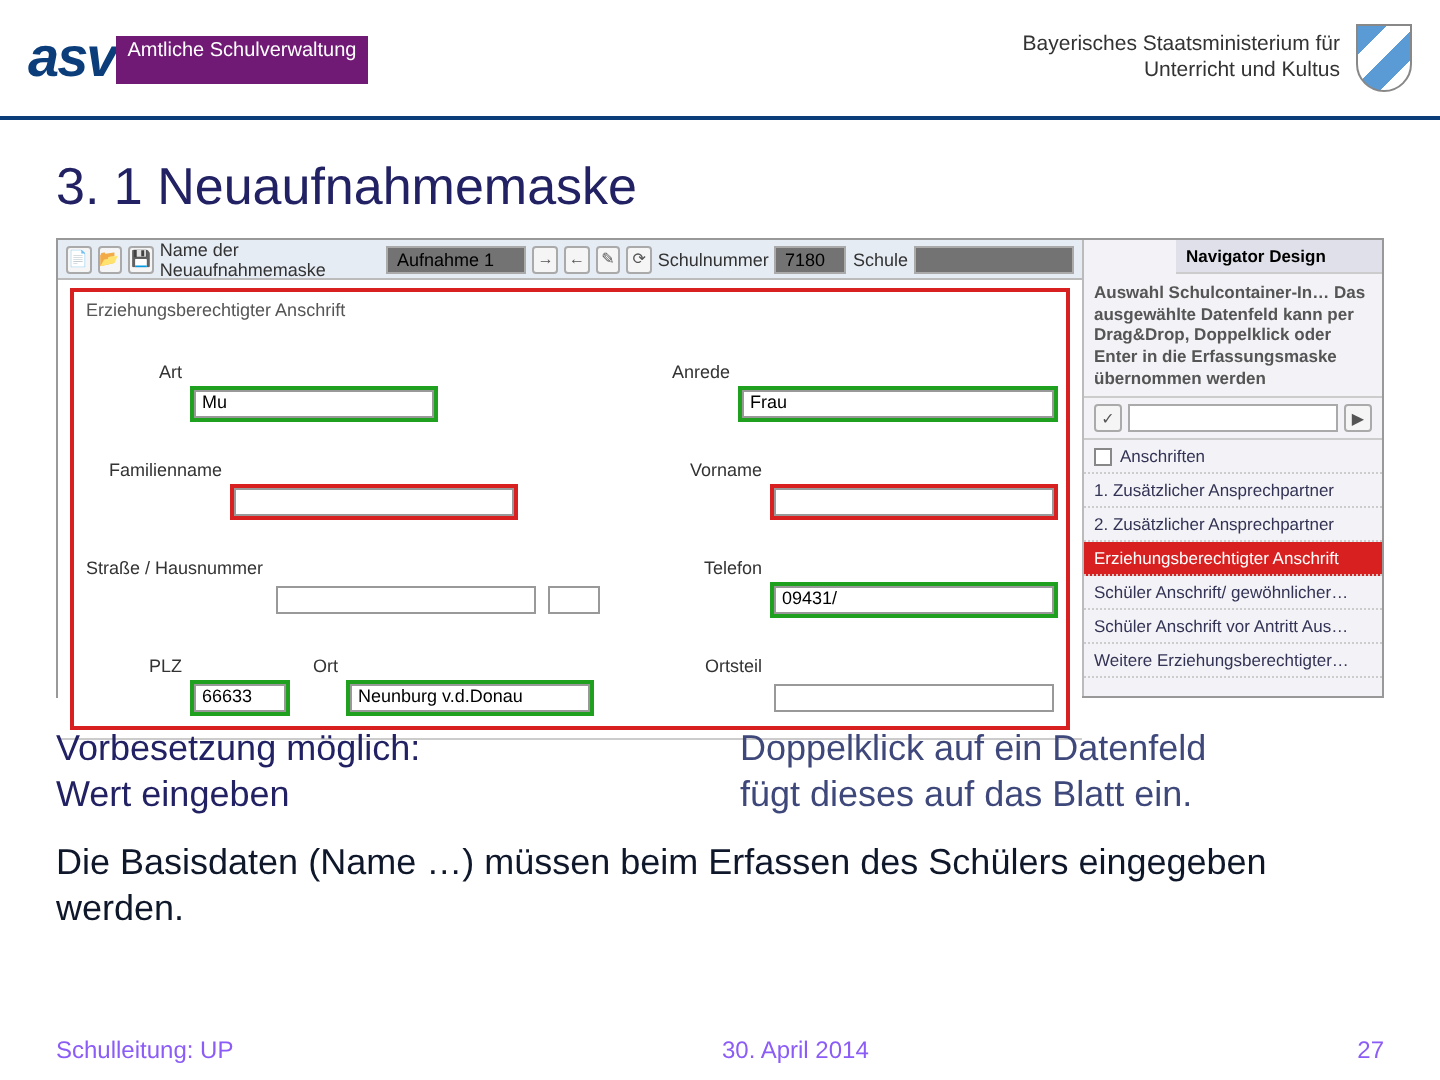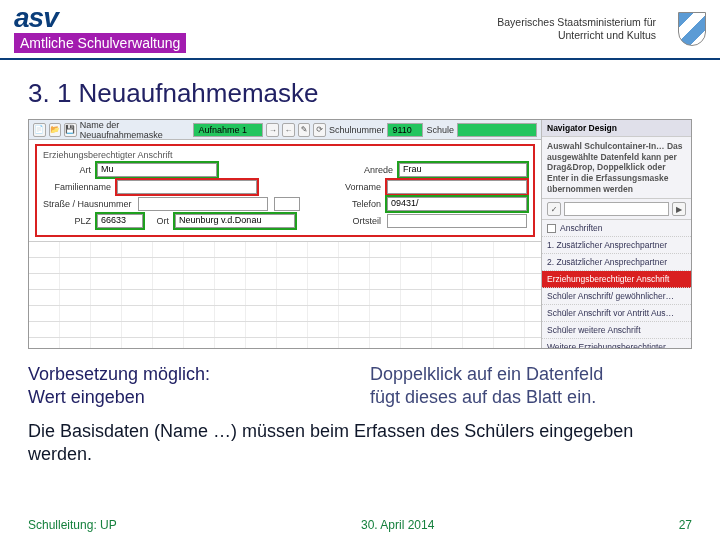--- a/index.html
+++ b/index.html
@@ -1,65 +1,65 @@
 <!DOCTYPE html>
 <html><head>
 <meta charset="utf-8">
 <style>
   * { box-sizing: border-box; margin: 0; padding: 0; }
   body { width: 720px; height: 540px; font-family: Arial, sans-serif; background: #fff; position: relative; overflow: hidden; }
 
   .header { height: 60px; border-bottom: 2px solid #0a3d7a; display: flex; align-items: center; padding: 0 14px; justify-content: space-between; }
-  .logo-left { display: flex; flex-direction: column; }
+  .logo-left { display: flex; flex-direction: row; }
   .logo-asv { font-size: 28px; font-weight: bold; font-style: italic; color: #0a3d7a; letter-spacing: -1px; line-height: 0.9; }
-  .logo-sub { background: #a21caf; color: #fff; font-size: 14px; padding: 2px 6px; margin-top: 2px; }
-  .header-right { display: flex; align-items: center; gap: 22px; }
+  .logo-sub { background: #701a75; color: #fff; font-size: 10px; padding: 2px 6px; margin-top: 2px; }
+  .header-right { display: flex; align-items: center; gap: 8px; }
   .crest { width: 28px; height: 34px; background: linear-gradient(135deg,#5b9bd5 25%,#fff 25%,#fff 50%,#5b9bd5 50%,#5b9bd5 75%,#fff 75%); border: 1px solid #888; border-radius: 0 0 14px 14px; }
   .ministry { font-size: 10.5px; color: #333; text-align: right; line-height: 1.2; }
 
   .slide-title { font-size: 26px; color: #212164; padding: 18px 28px 10px; }
 
   .app { margin: 0 28px; border: 1px solid #999; height: 230px; display: flex; font-size: 9.5px; background: #efefef; }
   .app-main { flex: 1; display: flex; flex-direction: column; }
   .toolbar { height: 20px; background: #e6ecf4; border-bottom: 1px solid #bbb; display: flex; align-items: center; padding: 0 4px; gap: 3px; }
   .tbtn { width: 14px; height: 14px; background: #f5f5f5; border: 1px solid #aaa; border-radius: 2px; display: flex; align-items: center; justify-content: center; font-size: 8px; color: #555; }
   .tlabel { font-size: 9px; color: #333; }
-  .tfield { background: #22c55e; border: 1px solid #aaa; height: 14px; padding: 0 4px; font-size: 9px; display: inline-flex; align-items: center; min-width: 70px; }
+  .tfield { background: #737373; border: 1px solid #aaa; height: 14px; padding: 0 4px; font-size: 9px; display: inline-flex; align-items: center; min-width: 70px; }
 
   .form-area { background: #fff; padding: 4px 6px; border-bottom: 1px solid #ccc; }
   .red-box { border: 2px solid #d92020; padding: 4px 6px; }
   .fieldset-label { font-size: 9px; color: #555; margin-bottom: 3px; }
   .form-row { display: flex; align-items: center; gap: 6px; margin-bottom: 3px; }
   .flabel { font-size: 9px; color: #333; min-width: 48px; text-align: right; }
   .flabel2 { font-size: 9px; color: #333; min-width: 40px; text-align: right; }
-  .finput { background: #fff; border: 1px solid #999; height: 14px; padding: 0 3px; font-size: 9px; }
+  .finput { background: #fff; border: 1px solid #999; height: 14px; padding: 0 3px; font-size: 9px; margin-top: 32px; }
   .hi-green { outline: 2px solid #1fa01f; }
   .hi-red { outline: 2px solid #d92020; }
 
   .grid { flex: 1; background: #fff; position: relative; background-image:
     repeating-linear-gradient(to bottom, transparent, transparent 15px, #ddd 15px, #ddd 16px),
     repeating-linear-gradient(to right, transparent, transparent 30px, #eee 30px, #eee 31px);
   }
 
   .side { width: 150px; border-left: 1px solid #bbb; background: #f3f3f7; display: flex; flex-direction: column; font-size: 8.5px; }
-  .side-title { background: #e0e0ea; padding: 3px 5px; font-weight: bold; border-bottom: 1px solid #ccc; }
+  .side-title { background: #e0e0ea; padding: 3px 5px; font-weight: bold; border-bottom: 1px solid #ccc; margin-left: 46px; }
   .side-hint { padding: 4px 5px; color: #555; line-height: 1.25; border-bottom: 1px solid #ccc; font-weight: bold; }
   .side-search { padding: 3px 5px; display: flex; align-items: center; gap: 3px; border-bottom: 1px solid #ccc; }
   .side-search .sinput { flex: 1; border: 1px solid #aaa; background: #fff; height: 14px; }
   .side-list { flex: 1; overflow: hidden; }
   .side-item { padding: 3px 5px; border-bottom: 1px dotted #ccc; color: #335; display: flex; align-items: center; gap: 4px; }
   .side-item.sel { background: #d92020; color: #fff; }
   .chk { width: 9px; height: 9px; border: 1px solid #888; background: #fff; display: inline-block; }
 
   .captions { display: flex; padding: 14px 28px 8px; gap: 20px; }
   .cap-left { flex: 1; font-size: 18px; color: #212164; line-height: 1.25; }
   .cap-right { flex: 1; font-size: 18px; color: #3f487a; line-height: 1.25; }
   .bottom-text { padding: 4px 28px 0; font-size: 18px; color: #0f172a; line-height: 1.3; }
 
-  .footer { position: absolute; bottom: 8px; left: 0; right: 0; display: flex; justify-content: space-between; padding: 0 28px; font-size: 12px; color: #15803d; }
+  .footer { position: absolute; bottom: 8px; left: 0; right: 0; display: flex; justify-content: space-between; padding: 0 28px; font-size: 12px; color: #8b5cf6; }
 </style>
 </head>
 <body>
 
 <div class="header">
   <div class="logo-left">
     <div class="logo-asv">asv</div>
     <div class="logo-sub">Amtliche Schulverwaltung</div>
   </div>
   <div class="header-right">
@@ -79,35 +79,35 @@
       <span class="tbtn">📄</span>
       <span class="tbtn">📂</span>
       <span class="tbtn">💾</span>
       <span class="tlabel">Name der Neuaufnahmemaske</span>
       <span class="tfield">Aufnahme 1</span>
       <span class="tbtn">→</span>
       <span class="tbtn">←</span>
       <span class="tbtn">✎</span>
       <span class="tbtn">⟳</span>
       <span class="tlabel">Schulnummer</span>
-      <span class="tfield" style="min-width:36px">9110</span>
+      <span class="tfield" style="min-width:36px">7180</span>
       <span class="tlabel">Schule</span>
       <span class="tfield" style="min-width:80px"></span>
     </div>
 
     <div class="form-area">
       <div class="red-box">
         <div class="fieldset-label">Erziehungsberechtigter Anschrift</div>
 
         <div class="form-row">
           <span class="flabel">Art</span>
           <span class="finput hi-green" style="width:120px">Mu</span>
           <span style="flex:1"></span>
           <span class="flabel2">Anrede</span>
-          <span class="finput hi-green" style="width:128px">Frau</span>
+          <span class="finput hi-green" style="width:156px">Frau</span>
         </div>
 
         <div class="form-row">
           <span class="flabel" style="min-width:68px">Familienname</span>
           <span class="finput hi-red" style="width:140px"></span>
           <span style="flex:1"></span>
           <span class="flabel2">Vorname</span>
           <span class="finput hi-red" style="width:140px"></span>
         </div>
 
@@ -146,21 +146,20 @@
     <div class="side-item">
       <span class="chk"></span>
       <span>Anschriften</span>
     </div>
     <div class="side-list">
       <div class="side-item">1. Zusätzlicher Ansprechpartner</div>
       <div class="side-item">2. Zusätzlicher Ansprechpartner</div>
       <div class="side-item sel">Erziehungsberechtigter Anschrift</div>
       <div class="side-item">Schüler Anschrift/ gewöhnlicher…</div>
       <div class="side-item">Schüler Anschrift vor Antritt Aus…</div>
-      <div class="side-item">Schüler weitere Anschrift</div>
       <div class="side-item">Weitere Erziehungsberechtigter…</div>
     </div>
   </div>
 </div>
 
 <div class="captions">
   <div class="cap-left">
     <div>Vorbesetzung möglich:</div>
     <div>Wert eingeben</div>
   </div>

